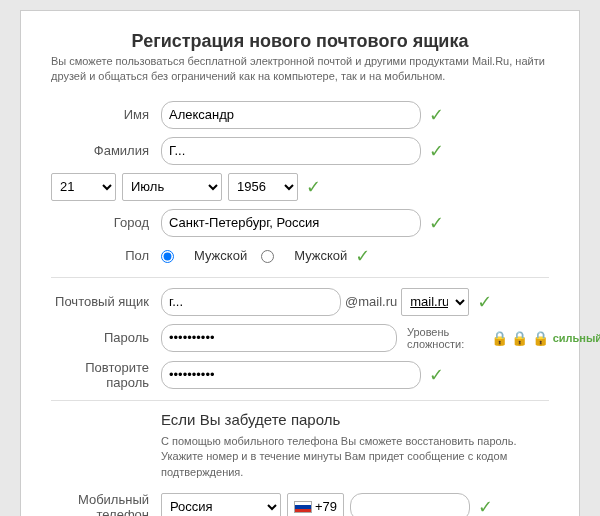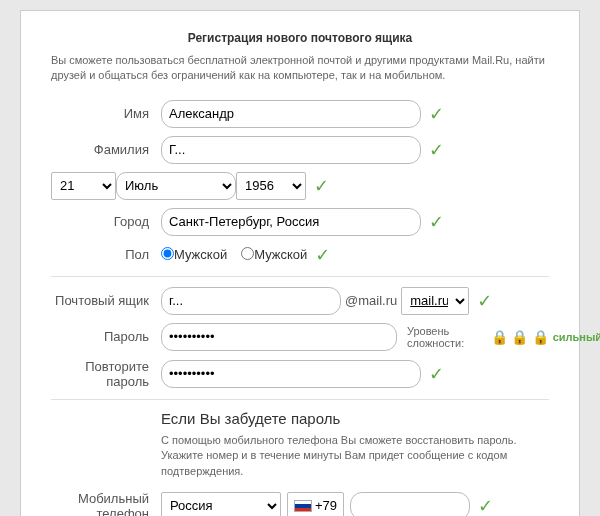--- a/index.html
+++ b/index.html
@@ -13,25 +13,25 @@
       min-height: 516px;
       padding: 10px;
     }
     .form-container {
       background: #fff;
       width: 560px;
       padding: 20px 30px 20px 30px;
       border: 1px solid #ccc;
     }
     .form-title {
-      font-size: 12px;
+      font-size: 18px;
       font-weight: bold;
       color: #333;
       text-align: center;
-      margin-bottom: 8px;
+      margin-bottom: 2px;
     }
     .form-subtitle {
       font-size: 11px;
       color: #666;
       margin-bottom: 16px;
       line-height: 1.4;
     }
     .form-row {
       display: flex;
       align-items: center;
@@ -72,33 +72,34 @@
       border-radius: 2px;
       padding: 4px 4px;
       font-size: 13px;
       height: 28px;
       background: #fff;
       cursor: pointer;
     }
     .dob-row {
       display: flex;
       align-items: center;
+      gap: 6px;
     }
     .dob-row select:first-child { width: 65px; }
-    .dob-row select:nth-child(2) { width: 120px; border-radius: 10px; }
+    .dob-row select:nth-child(2) { width: 100px; }
     .dob-row select:nth-child(3) { width: 70px; }
     .radio-group {
       display: flex;
       align-items: center;
       gap: 14px;
     }
     .radio-label {
       display: flex;
-      align-items: flex-start;
-      gap: 0;
+      align-items: flex-end;
+      gap: 20px;
       cursor: pointer;
       color: #333;
     }
     input[type="radio"] {
       cursor: pointer;
     }
     .divider {
       border: none;
       border-top: 1px solid #e0e0e0;
       margin: 10px 0;

